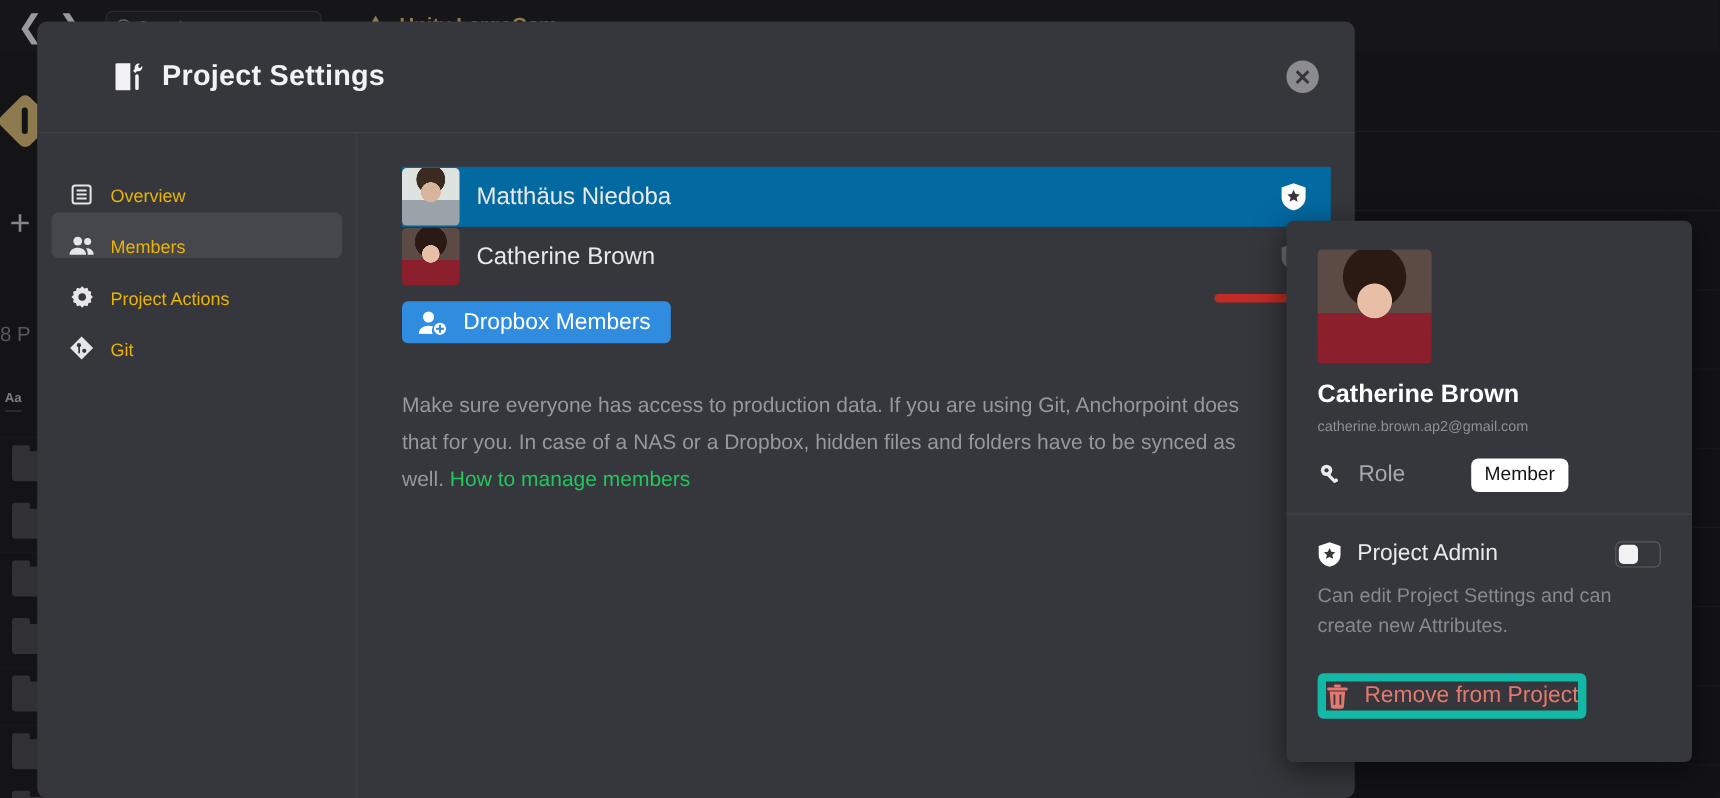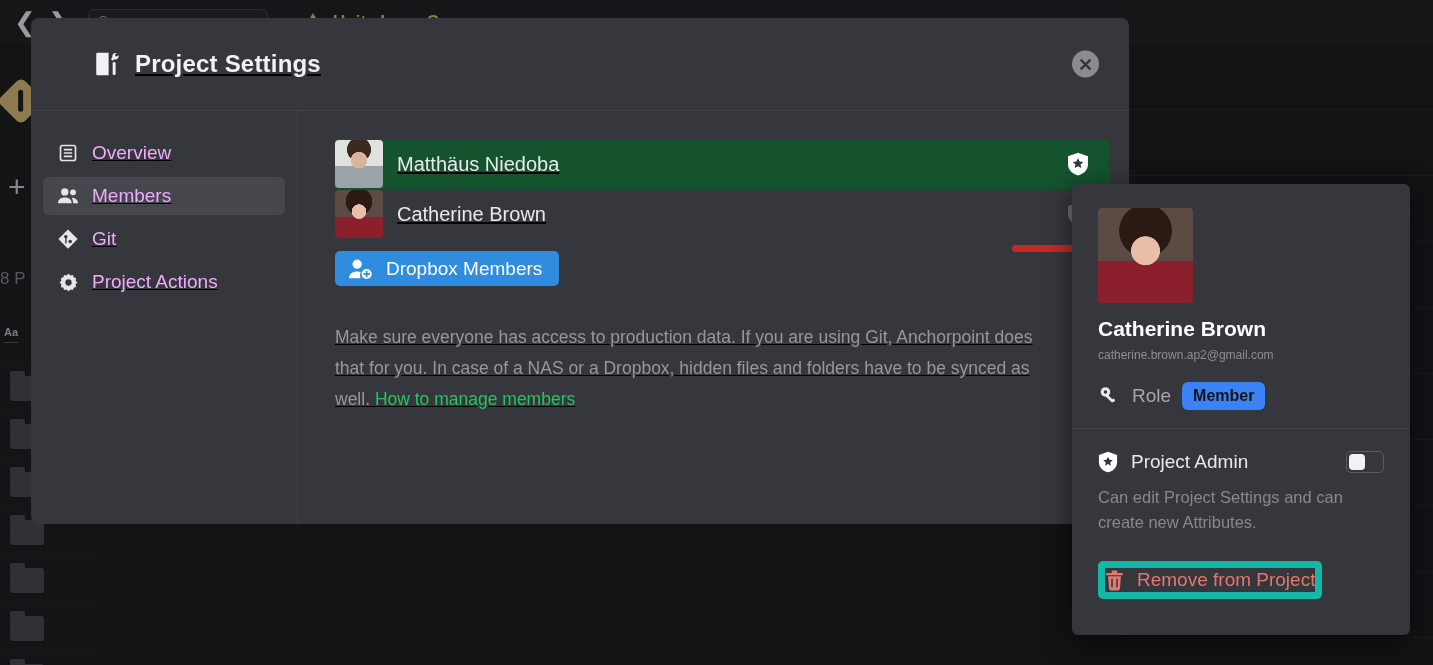--- a/index.html
+++ b/index.html
@@ -48,53 +48,53 @@
   .bg-rows { position: absolute; left: 0; top: 320px; width: 98px; }
   .bg-row { height: 48px; display: flex; align-items: center; padding-left: 10px; border-top: 1px solid #18181b; }
   .bg-folder { width: 34px; height: 25px; background: #303035; border-radius: 3px; position: relative; }
   .bg-folder::before { content: ""; position: absolute; left: 0; top: -5px; width: 15px; height: 6px; background: #303035; border-radius: 2px 2px 0 0; }
 
   .bg-right { position: absolute; right: 0; top: 44px; width: 310px; bottom: 0; }
   .bg-rrow { height: 66px; border-bottom: 1px solid #1b1b1e; }
 
   
   .modal {
-    position: absolute; left: 31px; top: 18px; width: 1098px; height: 506px;
-    background: #35373c; border-radius: 8px; overflow: hidden; text-decoration: underline;
+    position: absolute; left: 31px; top: 18px; width: 1098px; height: 647px;
+    background: #35373c; border-radius: 8px; overflow: hidden;
   }
   .modal-header {
     position: relative; height: 93px; display: flex; align-items: center;
     padding: 0 0 0 63px; border-bottom: 1px solid #404247;
   }
   .modal-title-wrap { display: flex; align-items: center; gap: 14px; }
   .modal-title { color: #f2f2f4; font-size: 24px; font-weight: bold; letter-spacing: .2px; }
   .ico-svg { display: block; }
   .close-btn {
     position: absolute; right: 30px; top: 50%; transform: translateY(-50%);
     width: 27px; height: 27px; border-radius: 50%; background: #8c8c90;
     display: flex; align-items: center; justify-content: center; cursor: pointer;
   }
   .close-x { color: #35373c; font-size: 18px; font-weight: bold; line-height: 1; }
 
   .modal-body { display: flex; height: 554px; }
   .sidebar { width: 267px; border-right: 1px solid #404247; padding: 23px 0 0 0; flex: 0 0 267px; }
   .side-item {
-    display: flex; align-items: center; gap: 13px; height: 38px; margin: 0 12px 5px 12px;
-    padding: 0 14px; border-radius: 6px; cursor: pointer; color: #f0abfc; font-size: 19px;
+    display: flex; align-items: flex-end; gap: 13px; height: 38px; margin: 0 12px 5px 12px;
+    padding: 0 14px; border-radius: 6px; cursor: pointer; color: #eab308; font-size: 15px;
   }
   .side-item.active { background: #45474d; }
   .side-ico { width: 22px; display: flex; align-items: center; justify-content: center; flex: 0 0 22px; }
 
   .content { flex: 1; padding: 28px 20px 0 37px; position: relative; }
 
   .member-row {
     display: flex; align-items: center; height: 50px; gap: 0;
     position: relative; cursor: pointer;
   }
-  .member-row.hovered { background: #14532d; }
+  .member-row.hovered { background: #0369a1; }
   .avatar { width: 48px; height: 48px; border-radius: 4px; overflow: hidden; flex: 0 0 48px; position: relative; }
   .member-name { color: #e9e9ec; font-size: 20px; margin-left: 14px; flex: 1; }
   .shield-slot { width: 34px; display: flex; align-items: center; justify-content: center; margin-right: 14px; }
 
   .assign-btn {
     display: inline-flex; align-items: center; gap: 13px; height: 35px;
     background: #2f8cdf; border: none; border-radius: 5px; padding: 0 17px 0 13px;
     color: #ffffff; font-size: 19px; font-family: inherit; cursor: pointer; margin-top: 12px;
   }
 
@@ -113,22 +113,22 @@
     background: #35373c; border-radius: 6px; z-index: 60;
     box-shadow: 0 6px 26px rgba(0,0,0,.55);
   }
   .popup-top { padding: 24px 26px 18px 26px; }
   .popup-avatar { width: 95px; height: 95px; border-radius: 4px; overflow: hidden; position: relative; }
   .popup-name { color: #ffffff; font-size: 21px; font-weight: bold; margin-top: 14px; }
   .popup-email { color: #8e8e94; font-size: 12px; margin-top: 7px; }
   .role-row { display: flex; align-items: center; gap: 11px; margin-top: 20px; }
   .role-label { color: #a7a7ad; font-size: 19px; }
   .role-pill {
-    background: #3b82f6; color: #141416; font-size: 16px; font-weight: bold;
-    border-radius: 6px; padding: 5px 11px; cursor: pointer;
+    background: #ffffff; color: #141416; font-size: 16px; font-weight: normal;
+    border-radius: 6px; padding: 5px 11px; cursor: pointer; margin-left: 44px;
   }
   .popup-divider { height: 1px; background: #424449; margin: 0; }
   .popup-mid { padding: 22px 26px 0 26px; }
   .admin-row { display: flex; align-items: center; gap: 13px; }
   .admin-label { color: #e9e9ec; font-size: 19px; flex: 1; }
   .toggle {
     width: 38px; height: 22px; border-radius: 5px; border: 1px solid #5a5c62;
     background: #35373c; display: flex; align-items: center; padding: 2px; cursor: pointer;
   }
   .toggle-knob { width: 16px; height: 16px; border-radius: 4px; background: #f2f2f2; }
@@ -260,38 +260,38 @@
                 <circle cx="17.5" cy="6" r="3.2"></circle>
               <path d="M1 18c0-4 3.4-6.3 7.5-6.3S16 14 16 18z"></path>
               <path d="M16.2 11.9c3.6.1 6.8 2.2 6.8 6.1h-5.4c0-2.4-.6-4.4-1.4-6.1z"></path>
             </svg>
           </span>
           <span>Members</span>
         </div>
 
         <div class="side-item">
           <span class="side-ico">
+            <svg class="ico-svg" width="21" height="21" viewBox="0 0 24 24" fill="#e6e6e9">
+              <path d="M12 1.8l2.1 2.1 2.9-.6.9 2.8 2.8.9-.6 2.9 2.1 2.1-2.1 2.1.6 2.9-2.8.9-.9 2.8-2.9-.6L12 22.2l-2.1-2.1-2.9.6-.9-2.8-2.8-.9.6-2.9L1.8 12l2.1-2.1-.6-2.9 2.8-.9.9-2.8 2.9.6z"></path>
+              <circle cx="12" cy="12" r="3.6" fill="#35373c"></circle>
+            </svg>
+          </span>
+          <span>Project Actions</span>
+        </div>
+
+        <div class="side-item">
+          <span class="side-ico">
             <svg class="ico-svg" width="22" height="22" viewBox="0 0 24 24" fill="#e6e6e9">
               <path d="M12 1.5L22.5 12 12 22.5 1.5 12z"></path>
               <circle cx="9.6" cy="9.4" r="1.9" fill="#35373c"></circle>
               <circle cx="14.4" cy="14.6" r="1.9" fill="#35373c"></circle>
               <rect x="9" y="10.6" width="1.5" height="6.2" fill="#35373c"></rect>
             </svg>
           </span>
           <span>Git</span>
-        </div>
-
-        <div class="side-item">
-          <span class="side-ico">
-            <svg class="ico-svg" width="21" height="21" viewBox="0 0 24 24" fill="#e6e6e9">
-              <path d="M12 1.8l2.1 2.1 2.9-.6.9 2.8 2.8.9-.6 2.9 2.1 2.1-2.1 2.1.6 2.9-2.8.9-.9 2.8-2.9-.6L12 22.2l-2.1-2.1-2.9.6-.9-2.8-2.8-.9.6-2.9L1.8 12l2.1-2.1-.6-2.9 2.8-.9.9-2.8 2.9.6z"></path>
-              <circle cx="12" cy="12" r="3.6" fill="#35373c"></circle>
-            </svg>
-          </span>
-          <span>Project Actions</span>
         </div>
       </div>
 
       <div class="content">
 
         <div class="member-row hovered">
           <span class="avatar face-m"></span>
           <span class="member-name">Matthäus Niedoba</span>
           <span class="shield-slot">
             <svg class="ico-svg" width="22" height="24" viewBox="0 0 22 24" fill="#ffffff">

